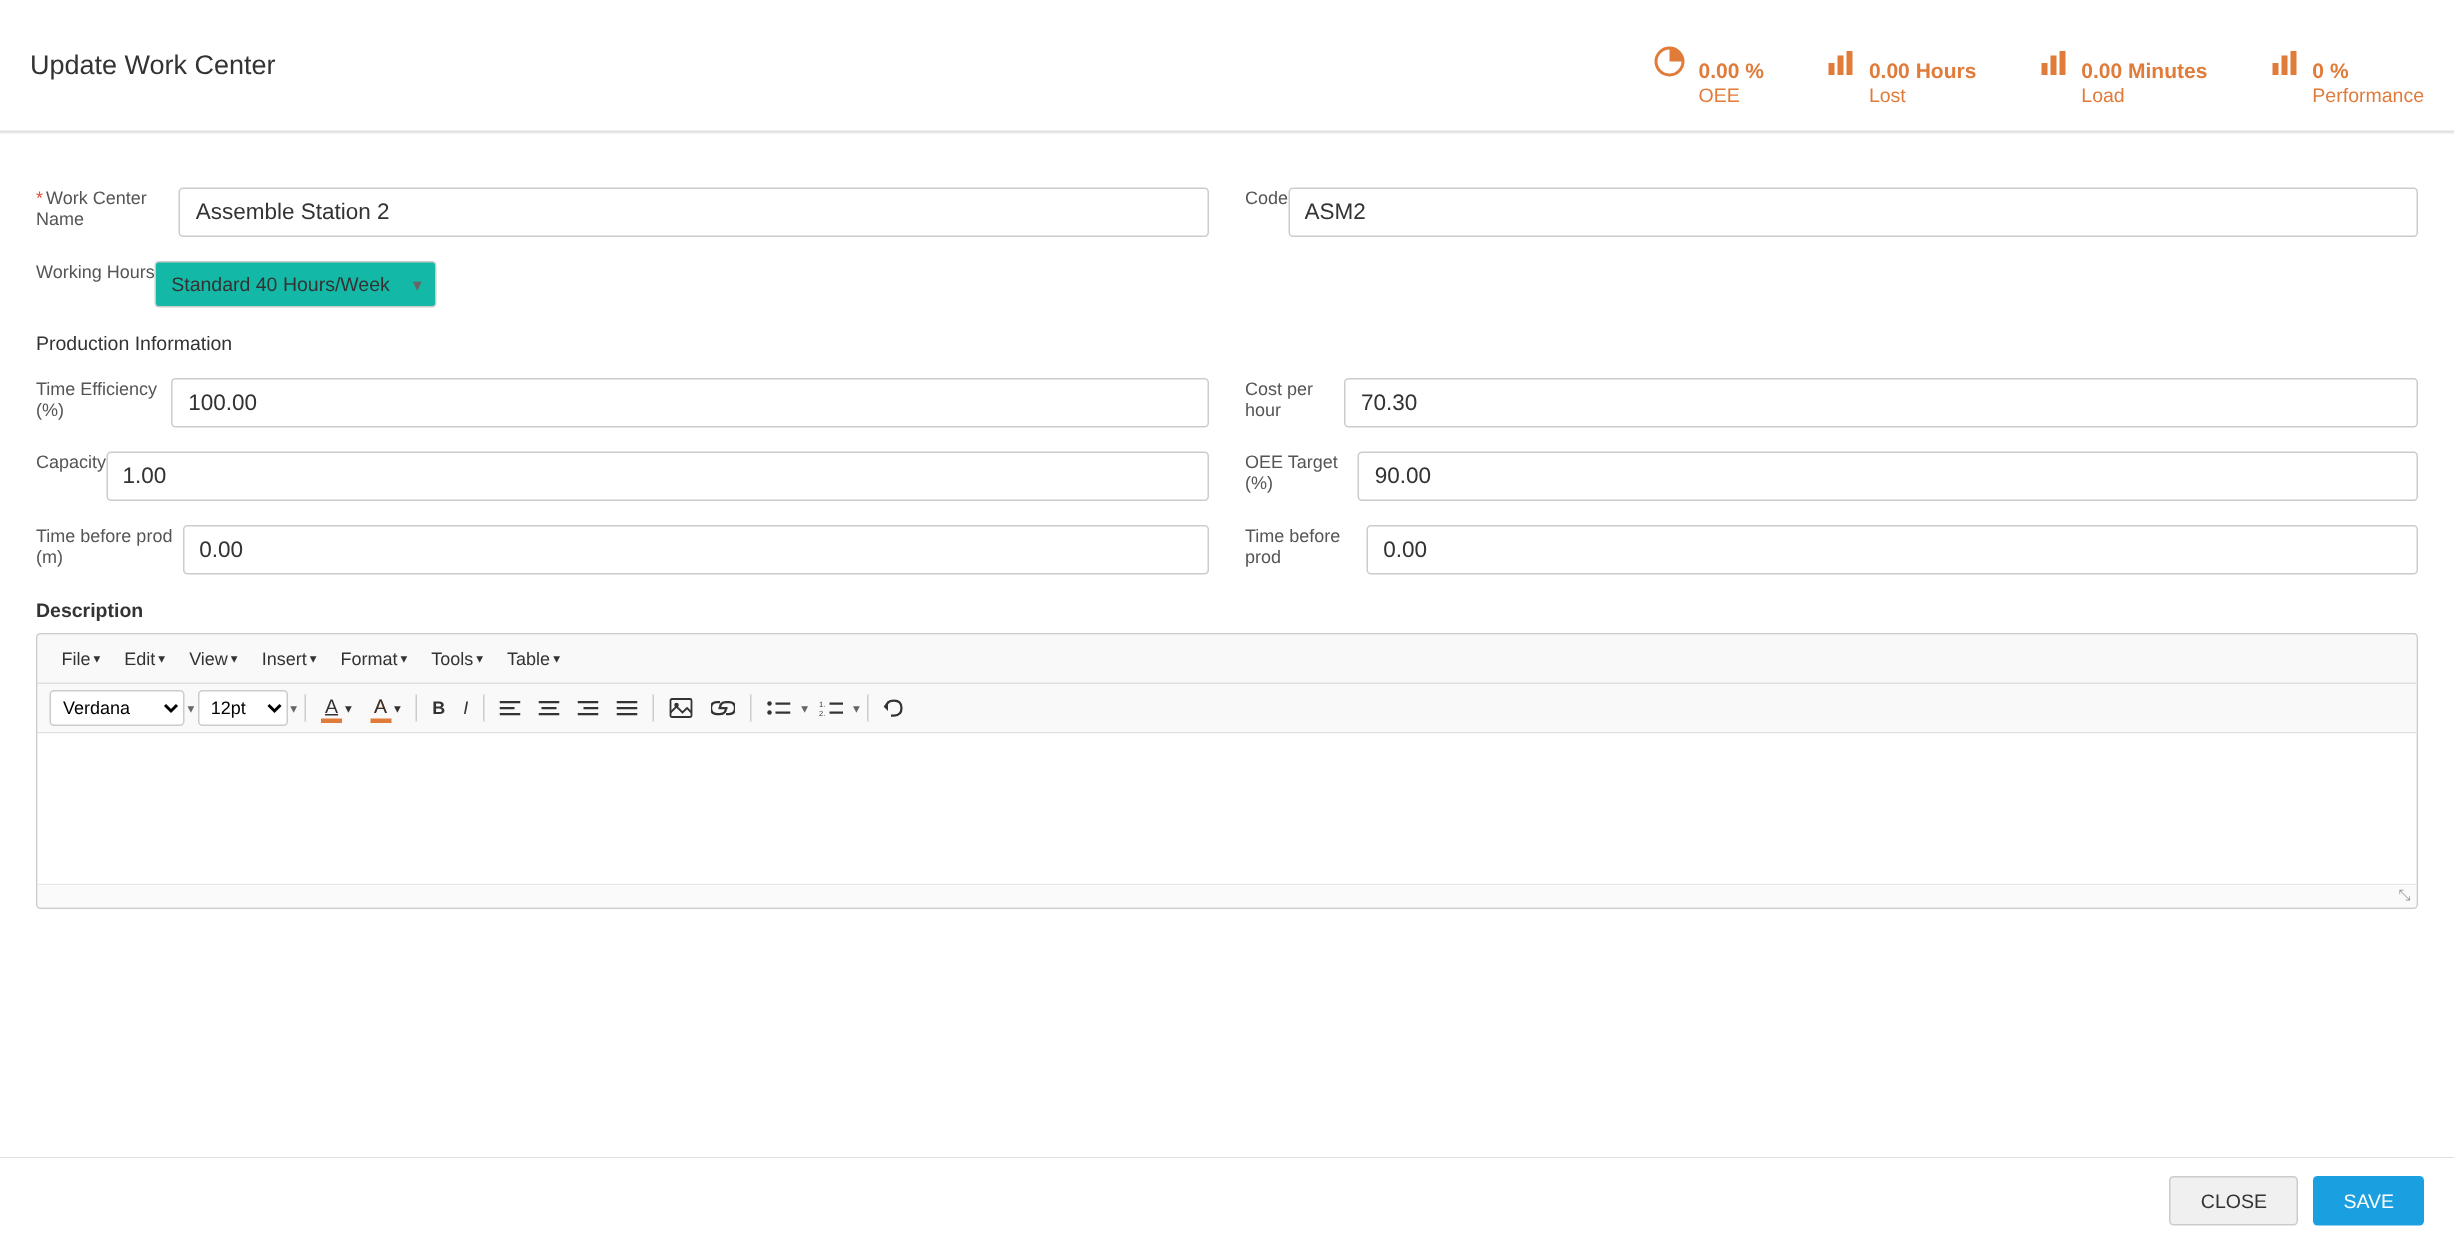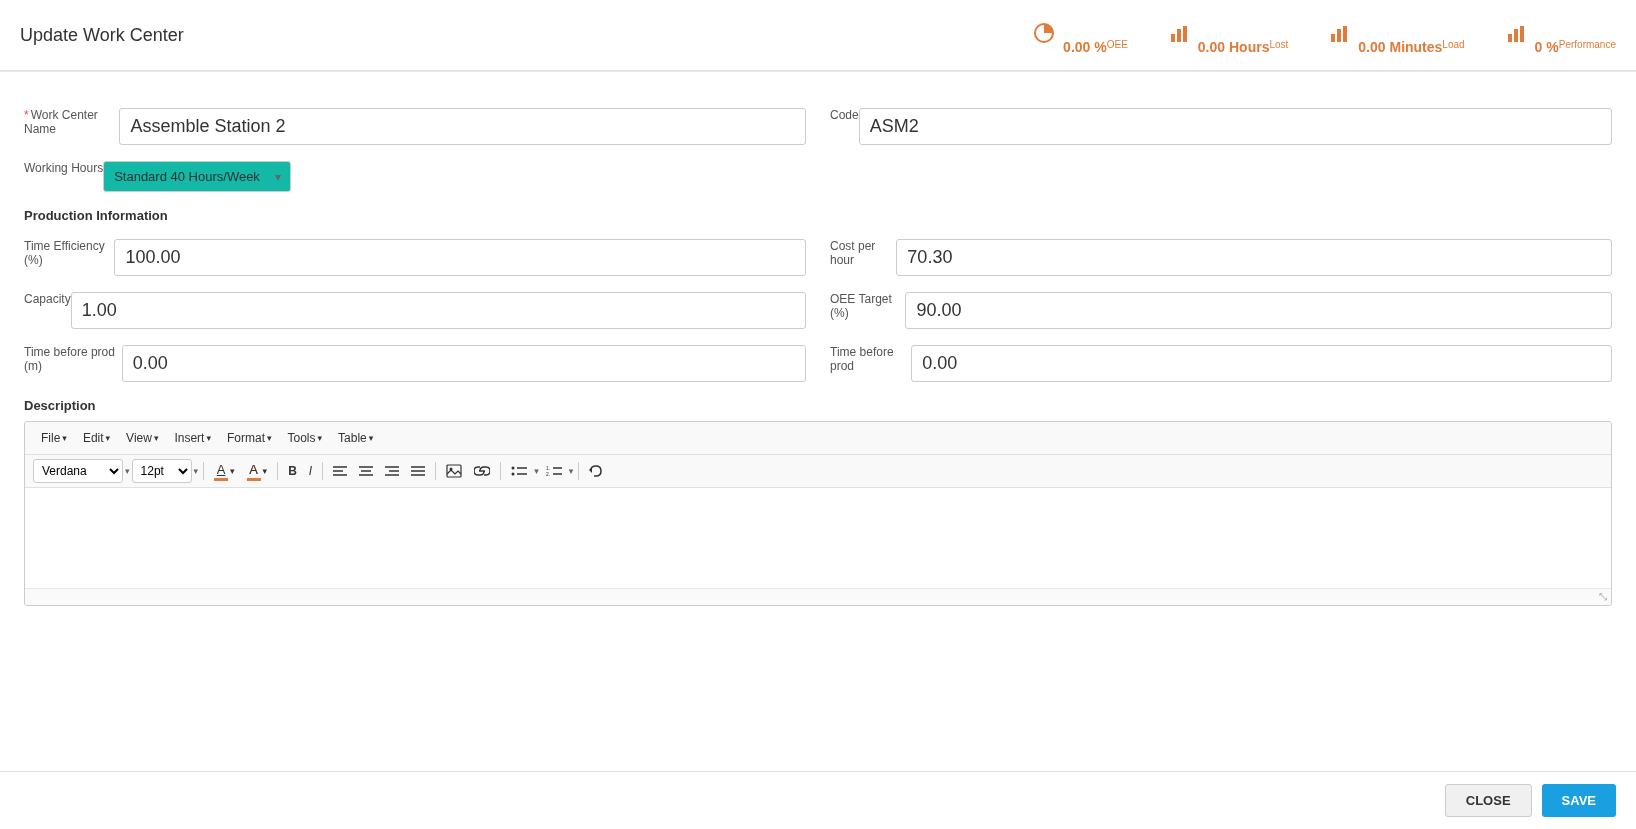--- a/index.html
+++ b/index.html
@@ -32,33 +32,33 @@
       gap: 8px;
     }
     
     .stat-icon {
       color: #e07b3a;
       font-size: 20px;
     }
     
     .stat-values {
       display: flex;
-      flex-direction: row;
+      flex-direction: column;
       line-height: 1.3;
       margin-top: 24px;
     }
     
     .stat-number {
       font-size: 14px;
       font-weight: 600;
       color: #e07b3a;
     }
     
     .stat-label {
-      font-size: 10px;
+      font-size: 13px;
       color: #e07b3a;
     }
     
     .stat-number span {
       color: #e07b3a;
       font-weight: 600;
     }
     
     .form-container {
       padding: 20px 24px;
@@ -84,21 +84,21 @@
     
     .form-group label .required {
       color: #e74c3c;
       margin-right: 2px;
     }
     
     .form-control {
       border: 1px solid #ccc;
       border-radius: 3px;
       padding: 7px 10px;
-      font-size: 18px;
+      font-size: 15px;
       color: #333;
       background: #fff;
       outline: none;
       width: 100%;
     }
     
     .select-wrapper {
       position: relative;
     }
     
@@ -121,21 +121,21 @@
       right: 10px;
       top: 50%;
       transform: translateY(-50%);
       pointer-events: none;
       color: #666;
       font-size: 12px;
     }
     
     .section-title {
       font-size: 13px;
-      font-weight: 700;
+      font-weight: 400;
       color: #333;
       margin-bottom: 16px;
       margin-top: 8px;
     }
     
     .description-section {
       margin-top: 8px;
     }
     
     .description-label {
@@ -257,21 +257,21 @@
       left: 0;
       right: 0;
     }
     
     .btn {
       padding: 8px 20px;
       border: none;
       border-radius: 3px;
       font-size: 13px;
       cursor: pointer;
-      font-weight: 700;
+      font-weight: 400;
     }
     
     .btn-close {
       background: #f0f0f0;
       color: #333;
       border: 1px solid #ccc;
     }
     
     .btn-save {
       background: #1a9fe0;

